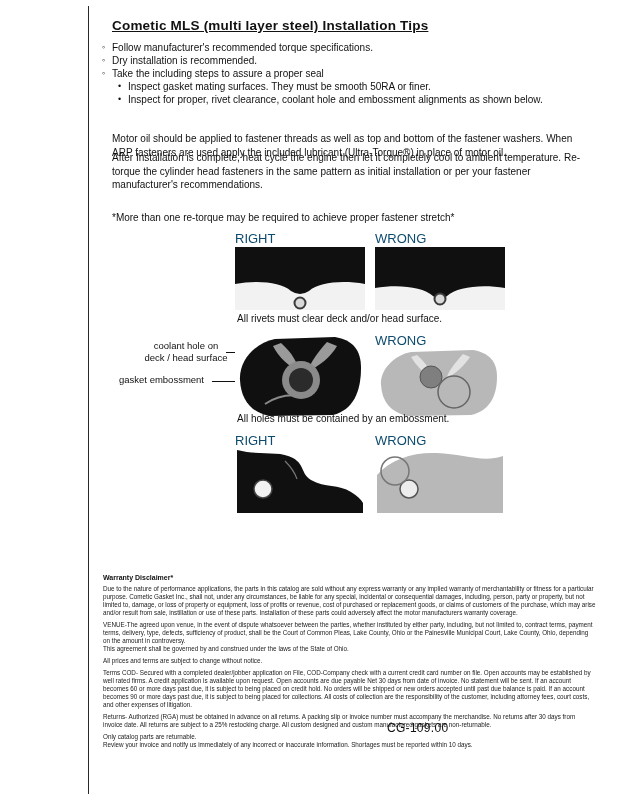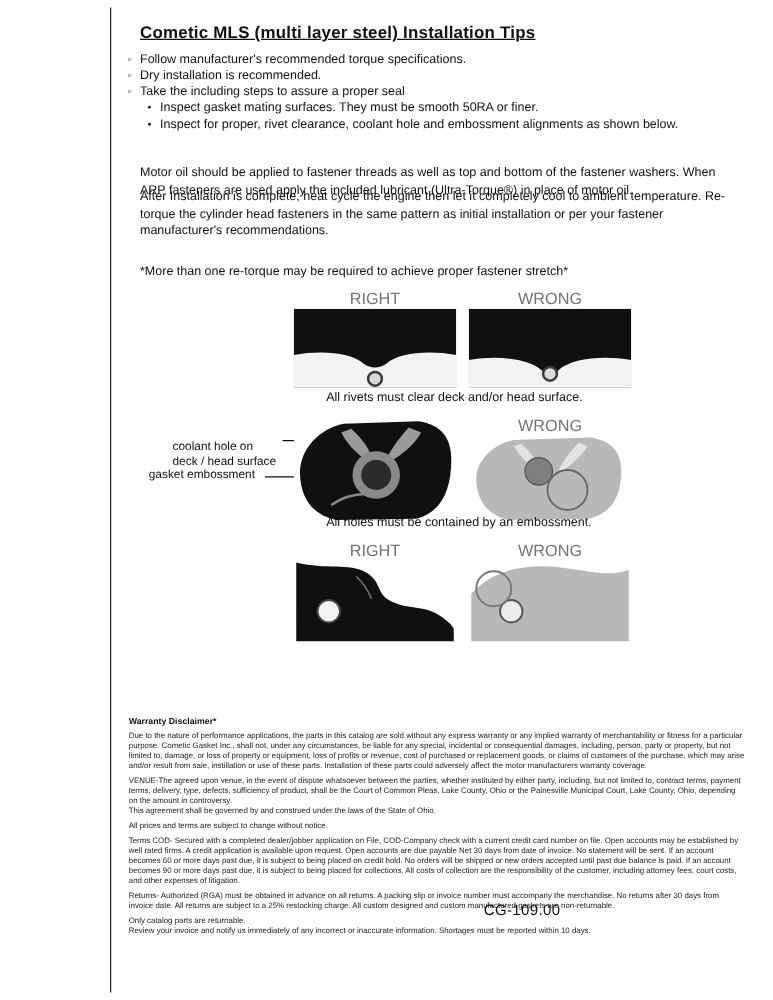--- a/index.html
+++ b/index.html
@@ -17,43 +17,43 @@
   .tips .mk { width:10px; font-size:9px; }
   .tips .sub { margin-left:16px; }
   .tips .mk2 { width:10px; font-size:9px; }
 
   .diesel-heading { position:absolute; left:112px; top:118px; font-size:12px; font-weight:bold; }
   .para { position:absolute; left:112px; width:472px; font-size:10px; line-height:13.5px; }
   .p1 { top:132px; }
   .p2 { top:151px; }
   .note { position:absolute; left:112px; top:212px; font-size:10px; }
 
-  .dlabel { position:absolute; width:130px; text-align:center; font-size:13px; color:#737373; }
+  .dlabel { position:absolute; width:130px; text-align:left; font-size:13px; color:#0c4a6e; }
   .lab-r1r { left:235px; top:231px; }
   .lab-r1w { left:375px; top:231px; }
   .lab-r2w { left:375px; top:333px; }
   .lab-r3r { left:235px; top:433px; }
   .lab-r3w { left:375px; top:433px; }
 
   .imgbox { position:absolute; }
   .i-r1r { left:235px; top:247px; width:130px; height:63px; }
   .i-r1w { left:375px; top:247px; width:130px; height:63px; }
   .i-r2r { left:235px; top:334px; width:130px; height:86px; }
   .i-r2w { left:375px; top:347px; width:130px; height:73px; }
   .i-r3r { left:235px; top:447px; width:130px; height:68px; }
   .i-r3w { left:375px; top:447px; width:130px; height:68px; }
   .imgbox svg { display:block; width:100%; height:100%; }
 
-  .caption { position:absolute; left:237px; font-size:10px; line-height:12.5px; white-space:pre-line;margin-left:24px; }
+  .caption { position:absolute; left:237px; font-size:10px; line-height:12.5px; white-space:pre-line; }
   .cap1 { top:313px; }
   .cap2 { top:413px; }
   .cap3 { top:518px; width:260px; }
 
   .ann { position:absolute; font-size:9.5px; line-height:11.5px; white-space:pre-line; }
-  .ann1 { left:138px; top:352px; width:96px; }
+  .ann1 { left:138px; top:340px; width:96px;text-align:center; }
   .ann2 { left:119px; top:374px; }
   .ann-line { position:absolute; height:1px; background:#111; }
   .ann-line1 { left:226px; top:352px; width:34px; }
   .ann-line2 { left:212px; top:381px; width:27px; }
 
   .warranty { position:absolute; left:103px; top:574px; width:493px; }
   .warranty h3 { font-size:7px; font-weight:bold; margin-bottom:4px; }
   .warranty p { font-size:6.3px; line-height:1.25; margin-bottom:4.5px; white-space:pre-line; color:#1a1a1a; }
 
   .footer { position:absolute; left:387px; top:721px; font-size:12px; letter-spacing:0.3px; }

